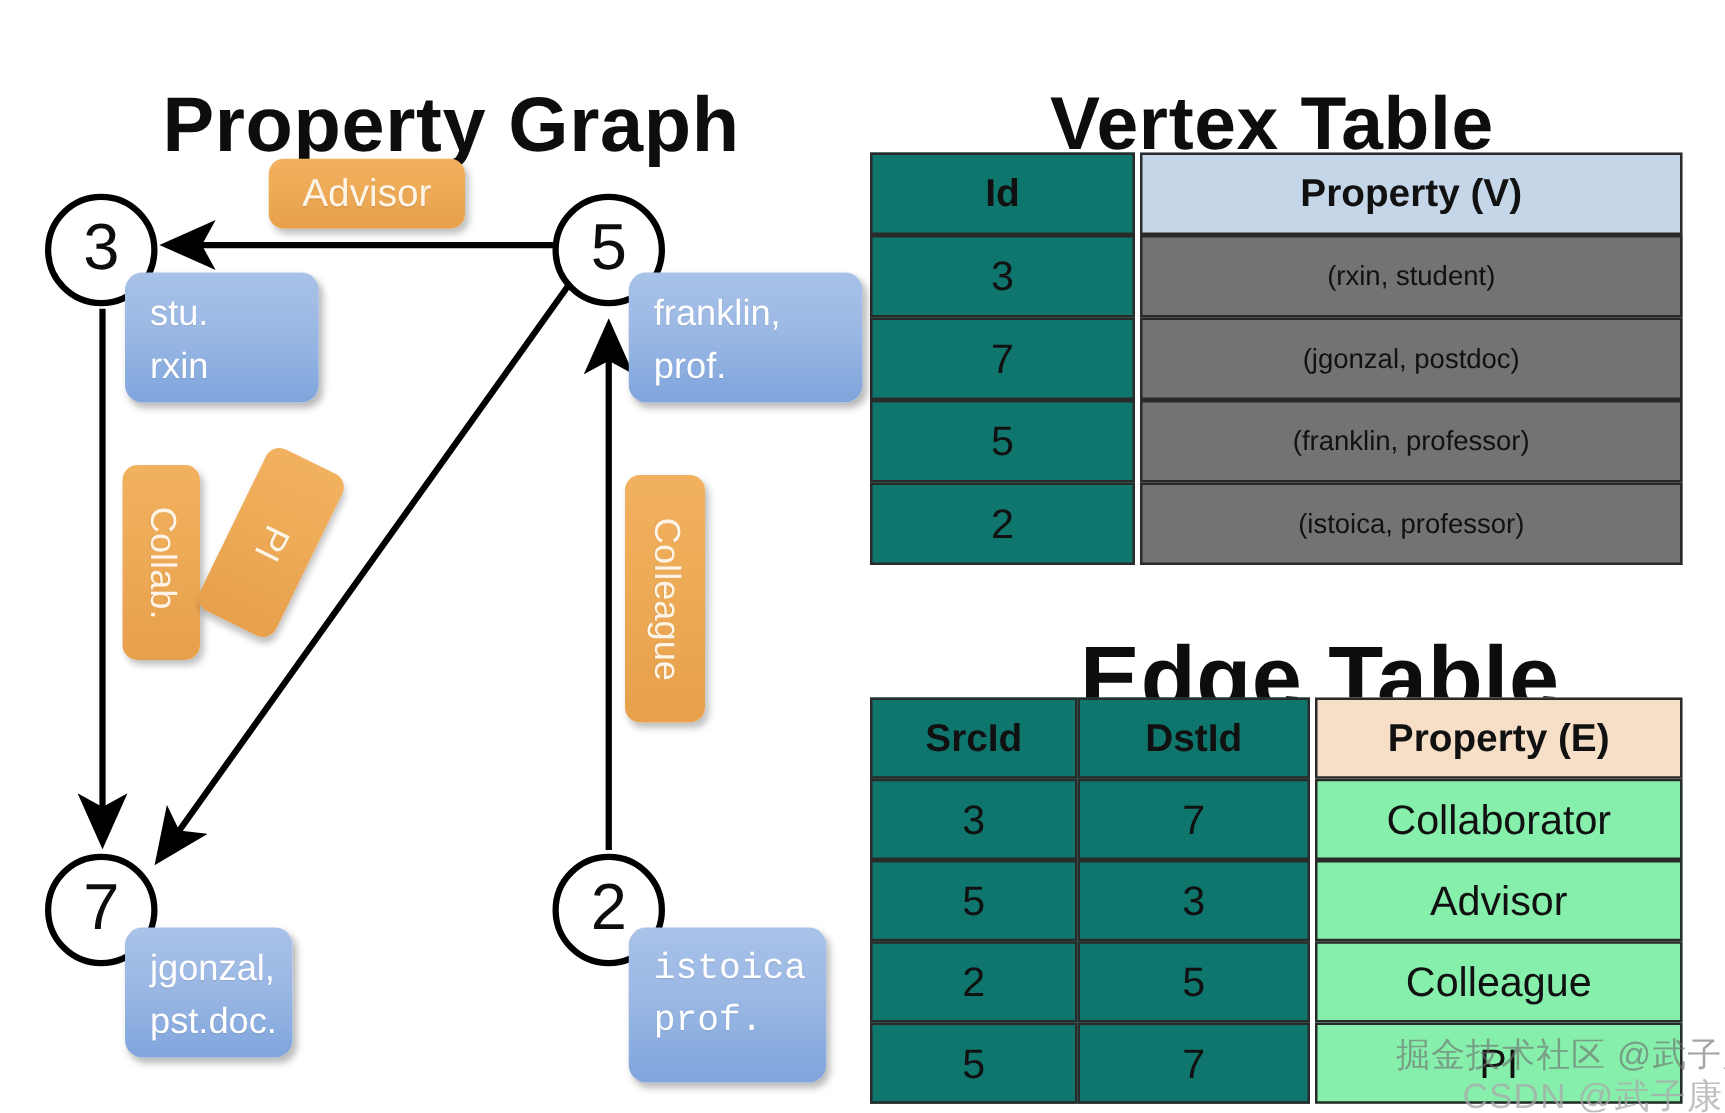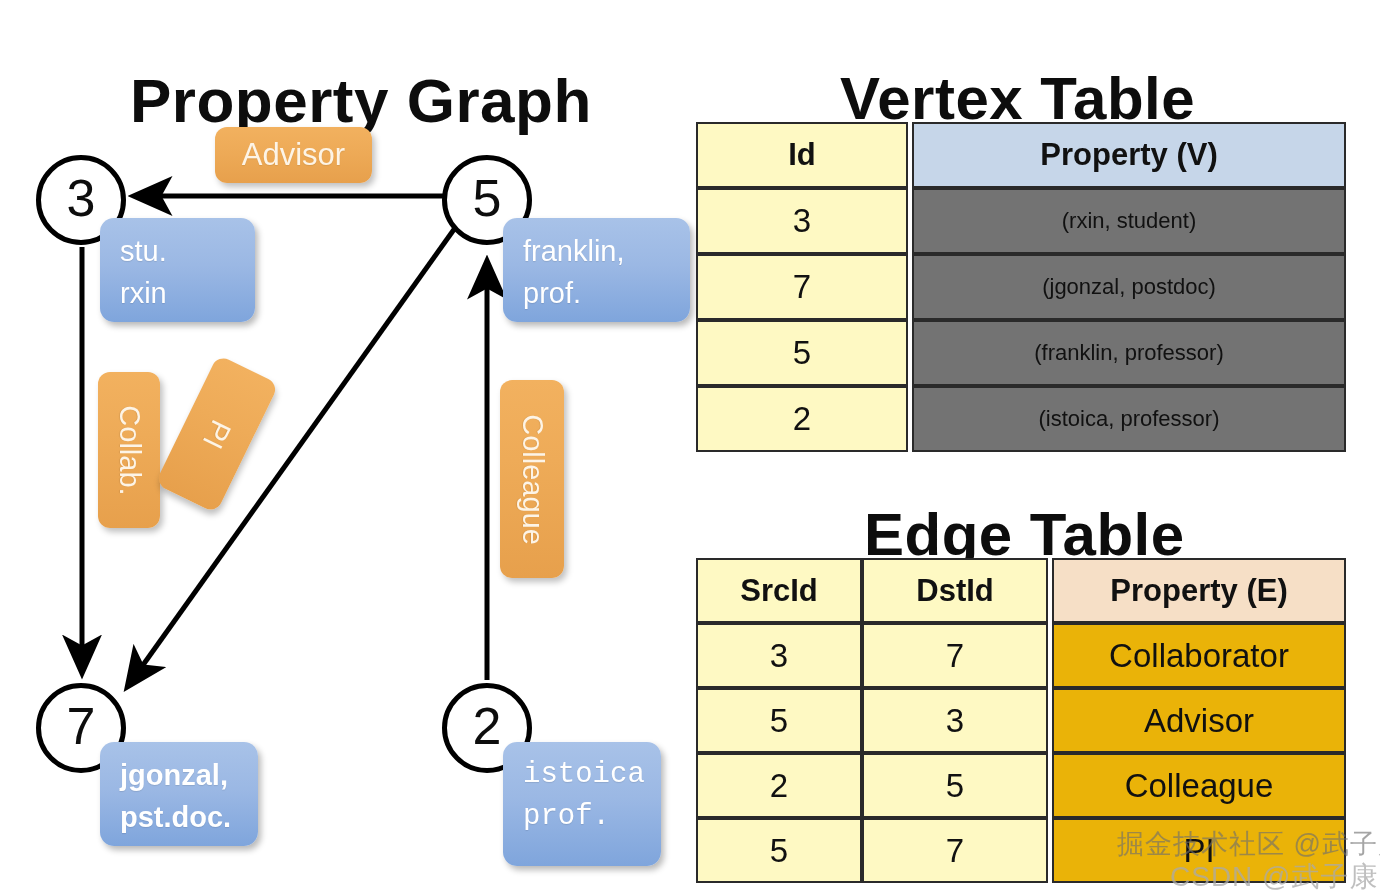--- a/index.html
+++ b/index.html
@@ -32,21 +32,21 @@
   }
   #vertex-title {
     left: 840px;
     top: 22px;
     font-size: 60px;
     line-height: 74px;
   }
   #edge-title {
     left: 864px;
     top: 458px;
-    font-size: 60px;
+    font-size: 72px;
     line-height: 74px;
   }
 
   
   #graph-panel {
     position: absolute;
     left: 0;
     top: 0;
     width: 690px;
     height: 890px;
@@ -94,21 +94,21 @@
     color: #ffffff;
     font-size: 29px;
     line-height: 42px;
     padding: 12px 16px 12px 20px;
     box-sizing: border-box;
     z-index: 8;
     text-shadow: 0 1px 1px rgba(0,0,0,0.10);
   }
   #box-rxin     { left: 100px; top: 218px; width: 155px; height: 104px; }
   #box-franklin { left: 503px; top: 218px; width: 187px; height: 104px; }
-  #box-jgonzal  { left: 100px; top: 742px; width: 158px; height: 104px; font-weight: bold; }
+  #box-jgonzal  { left: 100px; top: 742px; width: 134px; height: 104px; }
   #box-istoica  { left: 503px; top: 742px; width: 158px; height: 124px; font-family: Liberation Mono, monospace; }
 
   
   .orange-box {
     position: absolute;
     border-radius: 12px;
     background: linear-gradient(to bottom, #f2b15f 0%, #eeab58 40%, #e7a04c 100%);
     box-shadow: 3px 4px 6px rgba(0,0,0,0.25);
     color: #fdf4e6;
     box-sizing: border-box;
@@ -158,24 +158,24 @@
     text-align: center;
     vertical-align: middle;
     font-weight: 400;
     color: #111111;
     padding: 0;
   }
   .tbl .hdr {
     font-weight: 700;
     font-size: 31px;
   }
-  .cell-plain { background: #fef9c3; font-size: 33px; }
+  .cell-plain { background: #0f766e; font-size: 33px; }
   .cell-blue  { background: #737373; font-size: 22px; }
   .cell-blue.hdr { background: #c6d6e9; }
-  .cell-peach { background: #eab308; font-size: 33px; }
+  .cell-peach { background: #86efac; font-size: 33px; }
   .cell-peach.hdr { background: #f6dfc6; }
 
   
   #vertex-table { left: 696px; top: 122px; width: 650px; }
   #vertex-table col.c-id   { width: 212px; }
   #vertex-table col.c-gap  { width: 4px; }
   #vertex-table col.c-prop { width: 434px; }
   #vertex-table td { height: 62px; }
   #vertex-table td.gap { border: none; background: #ffffff; padding: 0; }
 

